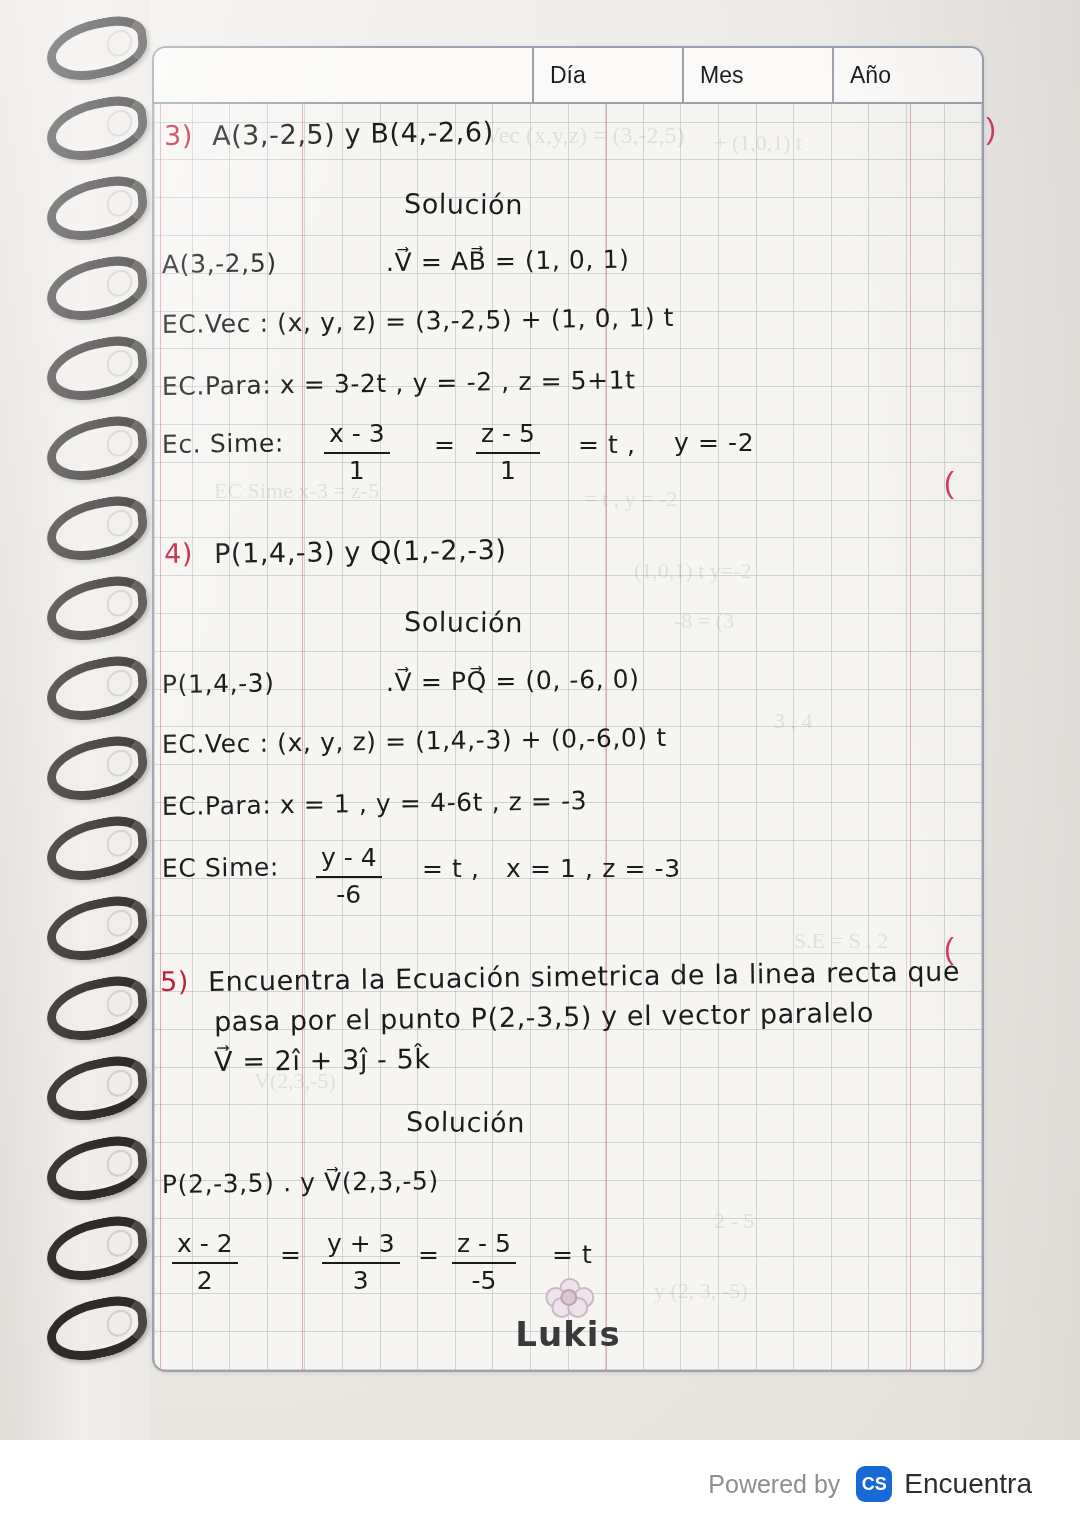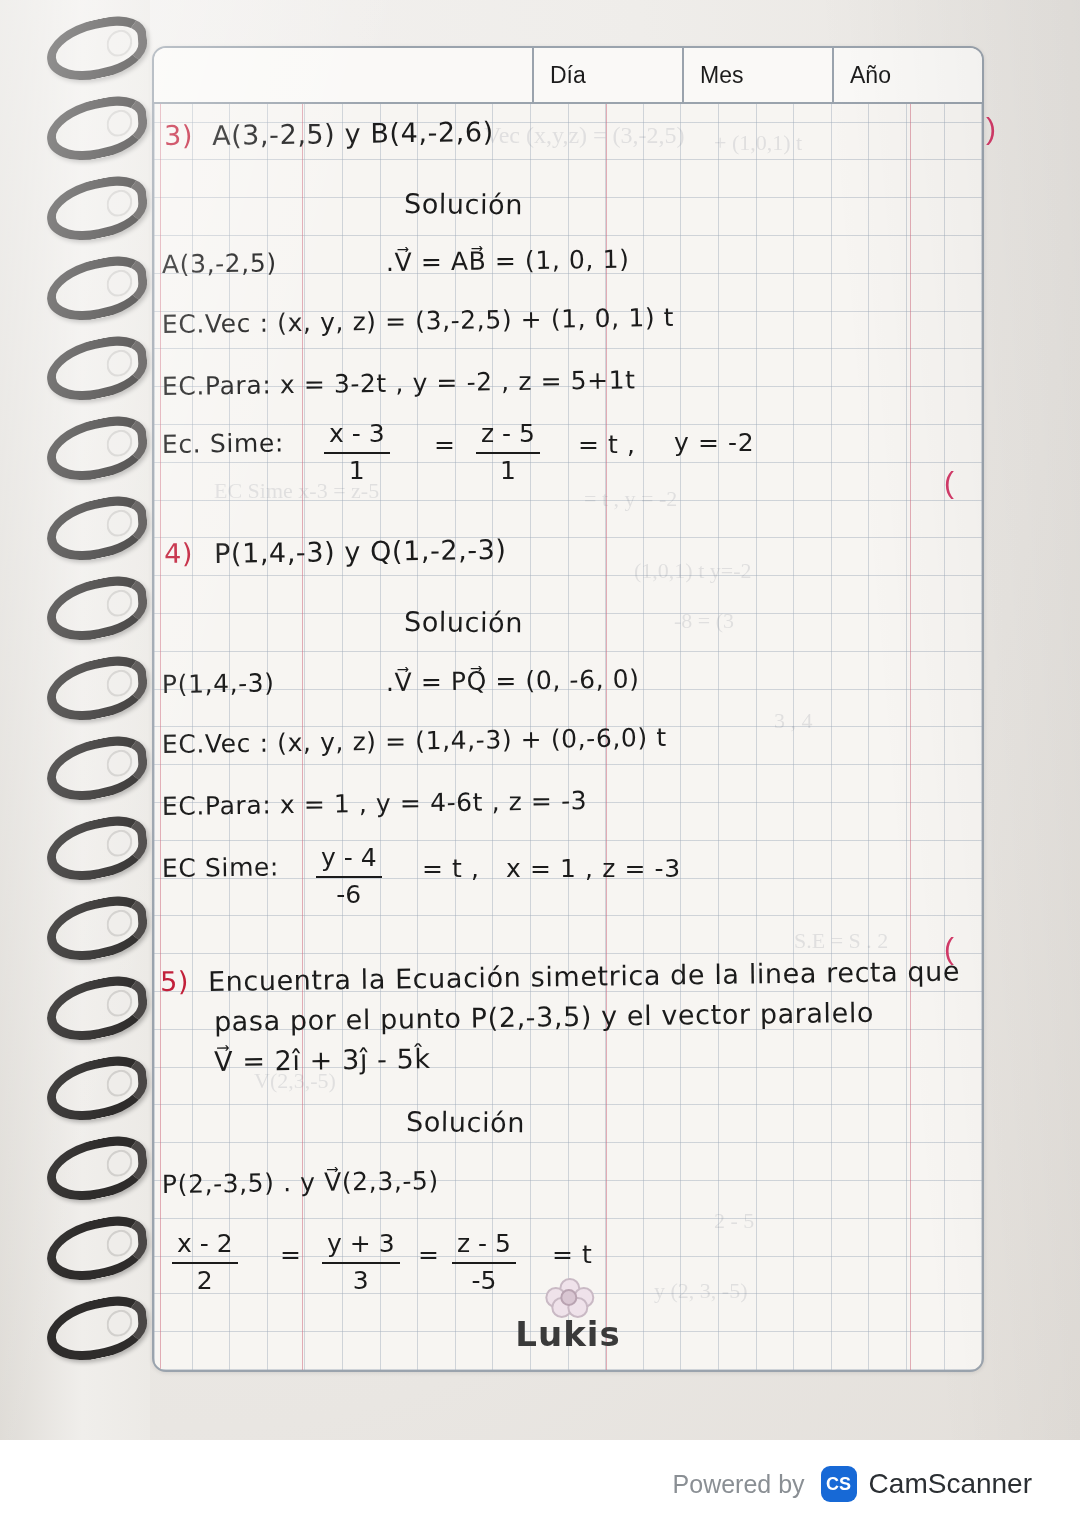--- a/index.html
+++ b/index.html
@@ -384,14 +384,14 @@
 
   <span class="hw pink" style="position:absolute; left:986px; top:112px; font-size:30px;">)</span>
   <span class="hw pink" style="position:absolute; left:944px; top:466px; font-size:30px;">(</span>
   <span class="hw pink" style="position:absolute; left:944px; top:932px; font-size:30px;">(</span>
 
 </div>
 
 <div class="footer">
   <span class="powered">Powered by</span>
   <span class="cs-badge">CS</span>
-  <span class="cs-text">CamScanner</span>
+  <span class="cs-text">Encuentra</span>
 </div>
 
 </body></html>

